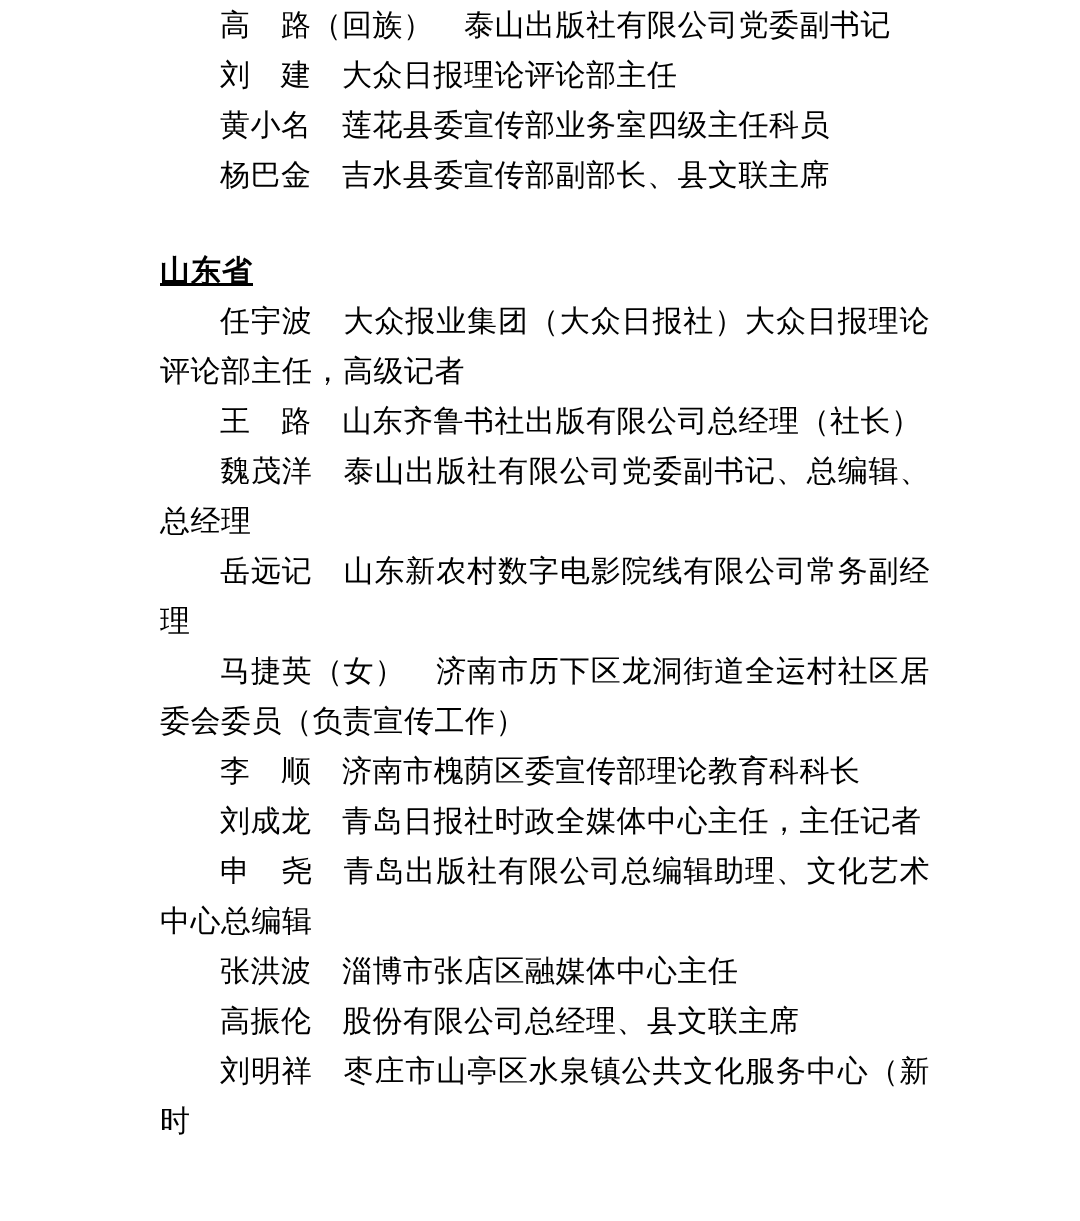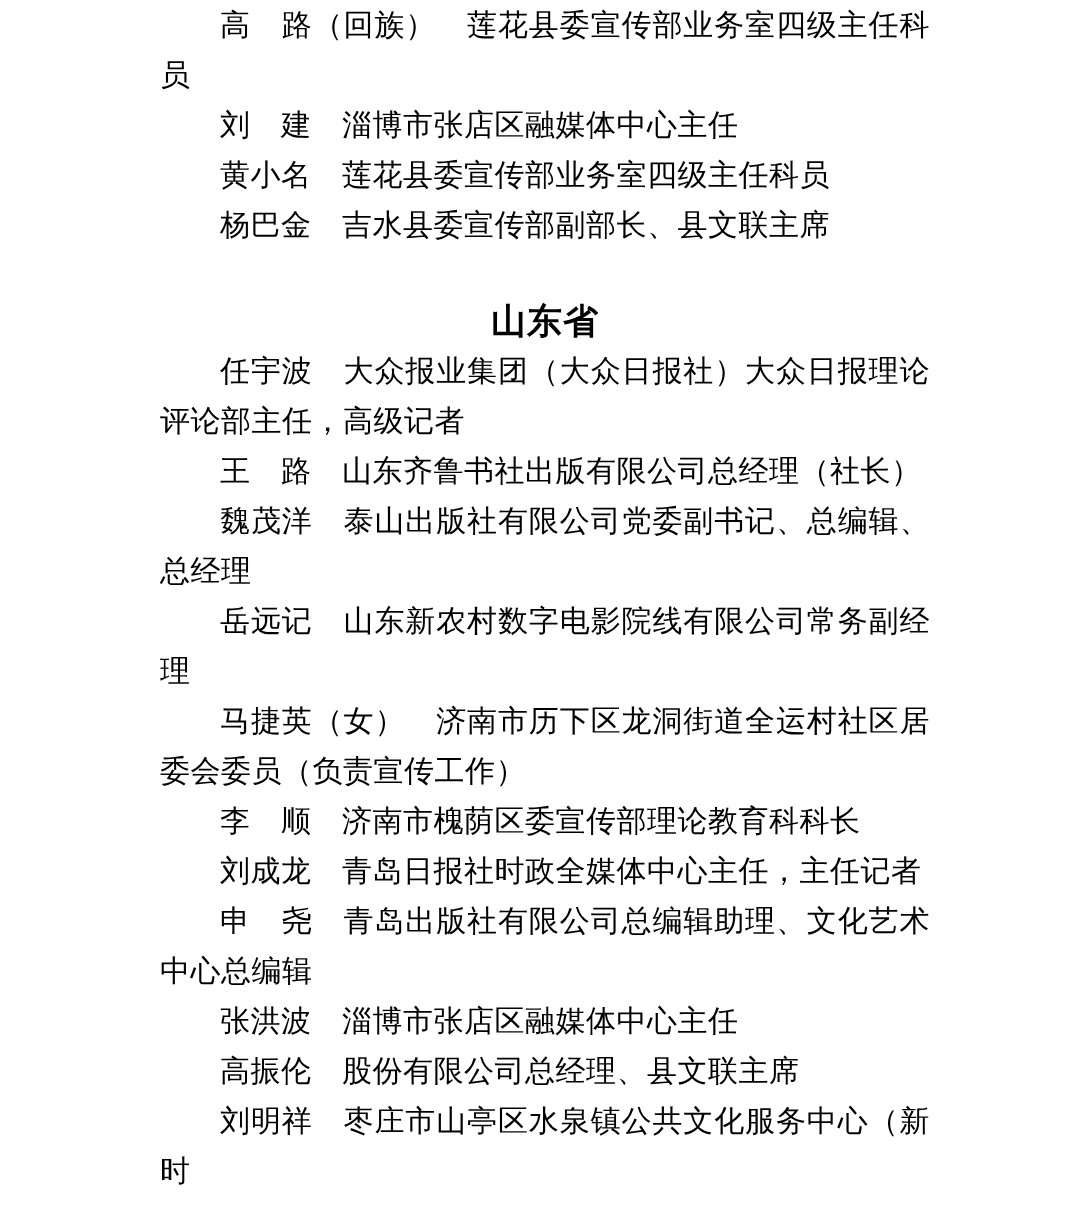--- a/index.html
+++ b/index.html
@@ -25,38 +25,39 @@
     font-size: 30px;
     line-height: 50px;
     text-indent: 60px;
     text-align: justify;
     text-justify: inter-ideograph;
     letter-spacing: 0.5px;
     margin: 0;
     white-space: pre-wrap;
   }
   .section-title {
-    font-size: 35px;
+    font-size: 30px;
     line-height: 50px;
     font-weight: bold;
-    text-align: center;
+    text-align: left;
     margin: 0;
     letter-spacing: 1px;
+    text-decoration: underline;
   }
   .gap {
     height: 46px;
   }
 </style>
 </head>
 <body>
 
 <div class="page">
   <div id="content">
-      <div class="entry">高　路（回族）　莲花县委宣传部业务室四级主任科员</div>
-      <div class="entry">刘　建　淄博市张店区融媒体中心主任</div>
+      <div class="entry">高　路（回族）　泰山出版社有限公司党委副书记</div>
+      <div class="entry">刘　建　大众日报理论评论部主任</div>
       <div class="entry">黄小名　莲花县委宣传部业务室四级主任科员</div>
       <div class="entry">杨巴金　吉水县委宣传部副部长、县文联主席</div>
       <div class="gap"></div>
       <div class="section-title">山东省</div>
       <div class="entry">任宇波　大众报业集团（大众日报社）大众日报理论评论部主任，高级记者</div>
       <div class="entry">王　路　山东齐鲁书社出版有限公司总经理（社长）</div>
       <div class="entry">魏茂洋　泰山出版社有限公司党委副书记、总编辑、总经理</div>
       <div class="entry">岳远记　山东新农村数字电影院线有限公司常务副经理</div>
       <div class="entry">马捷英（女）　济南市历下区龙洞街道全运村社区居委会委员（负责宣传工作）</div>
       <div class="entry">李　顺　济南市槐荫区委宣传部理论教育科科长</div>

